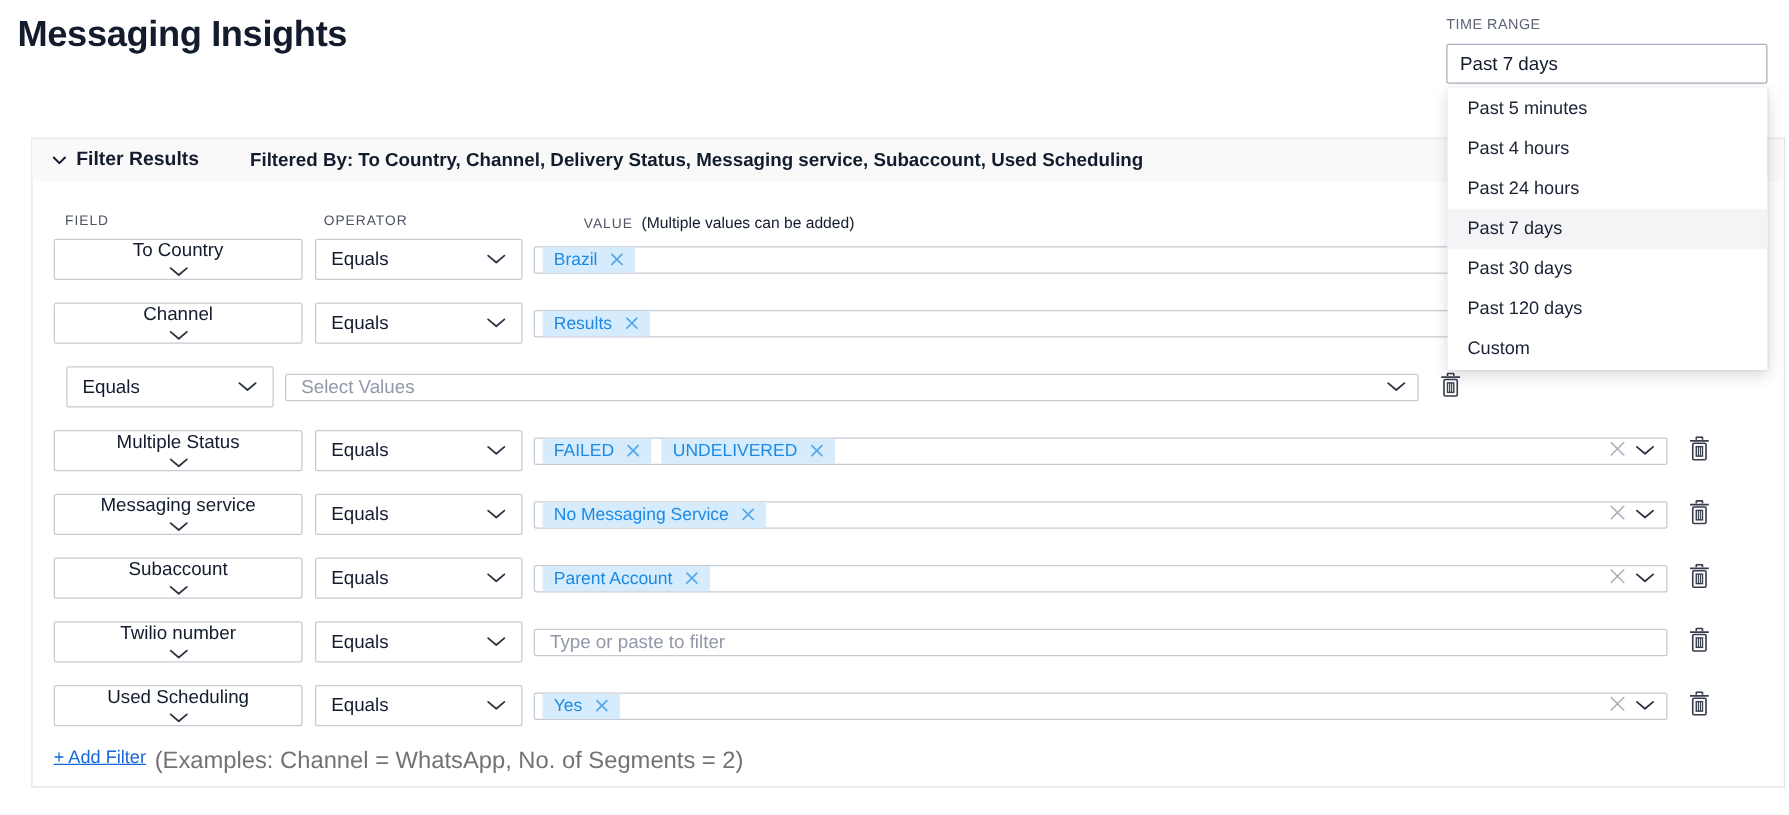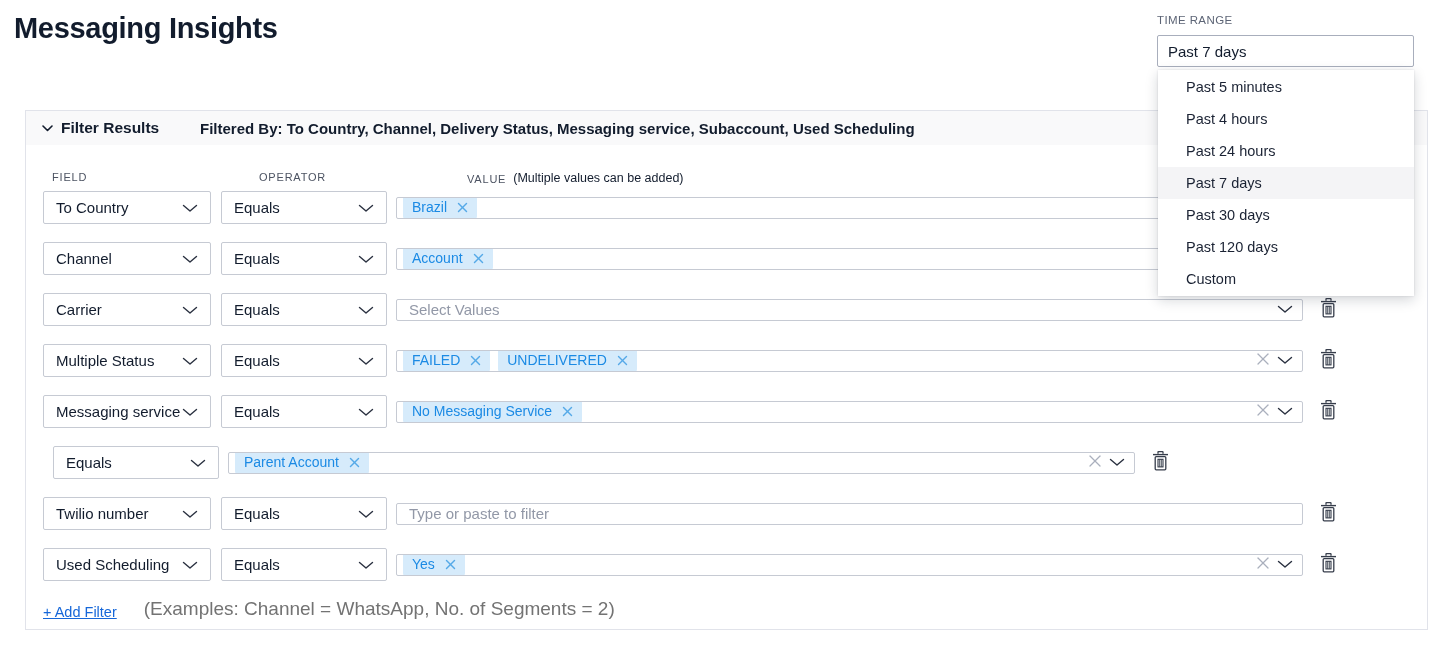--- a/index.html
+++ b/index.html
@@ -8,50 +8,50 @@
     position:relative; background:#ffffff; overflow:hidden;
     font-family:"Liberation Sans", sans-serif; color:#121c2d;
   }
   .page-title { position:absolute; left:14px; top:12px; font-size:29px; font-weight:700; letter-spacing:-0.3px; color:#121c2d; }
 
   
   .tr-label { position:absolute; left:1157px; top:14px; font-size:11.5px; font-weight:500; color:#5d6576; letter-spacing:0.4px; }
   .tr-input { position:absolute; left:1157px; top:35px; width:257px; height:32px; border:1px solid #a8aebc; border-radius:2px; background:#fff; font-size:15px; color:#121c2d; display:flex; align-items:center; padding:0 10px; cursor:text; }
   .tr-dropdown { position:absolute; left:1158px; top:70px; width:256px; background:#fff; z-index:20; padding:1px 0;
     box-shadow:0 4px 12px rgba(18,28,45,0.18), 0 0 2px rgba(18,28,45,0.12); }
-  .tr-option { height:32px; display:flex; align-items:center; padding:0 28px; font-size:14.5px; color:#1a2233; cursor:pointer; }
+  .tr-option { height:32px; display:flex; align-items:center; padding:0 16px; font-size:14.5px; color:#1a2233; cursor:pointer; }
   .tr-option.selected { background:#f4f4f6; }
 
   
   .filter-panel { position:absolute; left:25px; top:110px; width:1403px; height:520px; border:1px solid #e1e3ea; background:#fff; }
   .panel-header { position:relative; height:34px; background:#f9f9fa; display:flex; align-items:center; padding-left:16px; }
   .panel-chevron { display:flex; margin-right:8px; }
   .panel-title { font-size:15.5px; font-weight:700; color:#121c2d; cursor:pointer; }
   .filtered-by { position:absolute; left:174px; font-size:15px; font-weight:700; color:#121c2d; }
 
   .col-labels { position:absolute; top:60px; left:0; width:100%; font-size:11px; letter-spacing:0.8px; color:#4c5362; font-weight:500; }
   .col-field { position:absolute; left:26px; }
   .col-operator { position:absolute; left:233px;text-align:center; }
   .col-value { position:absolute; left:441px; display:flex; align-items:flex-end; }
   .col-value-note { font-size:12.5px; letter-spacing:0; color:#121c2d; font-weight:400; margin-left:7px; }
 
   .rows-area { position:absolute; top:80px; left:17px; }
   .filter-row { display:flex; align-items:center; height:33px; margin-bottom:18px; }
   .sel { border:1px solid #c6cad3; border-radius:2px; height:33px; background:#fff; display:flex; align-items:center; justify-content:space-between; padding:0 12px; font-size:15px; color:#121c2d; cursor:pointer; }
-  .field-sel { width:168px; }
+  .field-sel { width:199px;flex-direction:column; }
   .op-sel { width:166px; margin-left:10px; }
   .value-box { position:relative; width:907px; height:22px; margin-left:9px; border:1px solid #c6cad3; border-radius:2px; background:#fff; display:flex; align-items:center; padding:0 56px 0 6px; overflow:hidden; }
   .chip { background:#d6ebfb; color:#1b8ae4; font-size:14px; border-radius:3px; padding:3px 9px 4px 9px; display:inline-flex; align-items:center; gap:10px; margin-right:8px; white-space:nowrap; }
   .chip svg { display:block; cursor:pointer; }
   .placeholder { color:#9298a7; font-size:15px; padding-left:6px; white-space:nowrap; }
   .value-controls { position:absolute; right:9px; top:0; height:100%; display:flex; align-items:center; gap:7px; }
   .icon-btn { background:none; border:none; padding:0; display:flex; align-items:center; cursor:pointer; }
   .trash-btn { background:none; border:none; padding:0; margin-left:17px; display:flex; align-items:center; cursor:pointer; }
 
-  .add-filter-line { position:absolute; left:17px; top:487px; display:flex; align-items:flex-end;gap:20px; }
+  .add-filter-line { position:absolute; left:17px; top:487px; display:flex; align-items:flex-start; }
   .add-filter-link { color:#1667d9; font-size:14.5px; text-decoration:underline; cursor:pointer; }
   .add-filter-hint { color:#737373; font-size:19px; margin-left:7px; }
 </style>
 </head>
 <body>
 
 <h1 class="page-title">Messaging Insights</h1>
 
 <div class="tr-label">TIME RANGE</div>
 <div class="tr-input">
@@ -144,60 +144,54 @@
             </svg></span>
         </div>
         <div class="sel op-sel">
           <span>Equals</span>
           <span><svg width="16" height="9" viewBox="0 0 16 9">
               <polyline points="1.5,1.5 8,7 14.5,1.5" fill="none" stroke="#2a3140" stroke-width="1.4" stroke-linecap="round" stroke-linejoin="round"></polyline>
             </svg></span>
         </div>
         <div class="value-box">
           <span class="chip">
-            <span>Account</span>
-            <span>
-              <svg width="11" height="11" viewBox="0 0 11 11">
-                <line x1="1.5" y1="1.5" x2="9.5" y2="9.5" stroke="#55a9e8" stroke-width="1.4" stroke-linecap="round"></line>
-                <line x1="9.5" y1="1.5" x2="1.5" y2="9.5" stroke="#55a9e8" stroke-width="1.4" stroke-linecap="round"></line>
-              </svg>
-            </span>
-          </span>
-          <div class="value-controls">
-            <button class="icon-btn">
-              <span><svg width="14" height="14" viewBox="0 0 14 14">
-                  <line x1="2" y1="2" x2="12" y2="12" stroke="#aab0bd" stroke-width="1.3" stroke-linecap="round"></line>
-                  <line x1="12" y1="2" x2="2" y2="12" stroke="#aab0bd" stroke-width="1.3" stroke-linecap="round"></line>
-                </svg></span>
-            </button>
-            <button class="icon-btn">
-              <span><svg width="16" height="9" viewBox="0 0 16 9">
-                  <polyline points="1.5,1.5 8,7 14.5,1.5" fill="none" stroke="#2a3140" stroke-width="1.4" stroke-linecap="round" stroke-linejoin="round"></polyline>
-                </svg></span>
-            </button>
-          </div>
-        </div>
-        <button class="trash-btn">
-          <span><svg width="17" height="20" viewBox="0 0 17 20">
-              <path d="M6 2.8 V1.2 Q6 0.7 6.5 0.7 H10.5 Q11 0.7 11 1.2 V2.8" fill="none" stroke="#363d4b" stroke-width="1.3"></path>
-              <line x1="1" y1="3.6" x2="16" y2="3.6" stroke="#363d4b" stroke-width="1.4"></line>
-              <rect x="3.2" y="5.6" width="10.6" height="13.2" rx="1" fill="none" stroke="#363d4b" stroke-width="1.3"></rect>
-              <rect x="6" y="8.3" width="5" height="7.6" fill="none" stroke="#363d4b" stroke-width="1.1"></rect>
-              <line x1="7.7" y1="8.3" x2="7.7" y2="15.9" stroke="#363d4b" stroke-width="0.9"></line>
-              <line x1="9.3" y1="8.3" x2="9.3" y2="15.9" stroke="#363d4b" stroke-width="0.9"></line>
-            </svg></span>
-        </button>
-      </div>
-      <div class="filter-row">
-        <div class="sel field-sel">
-          <span>Carrier</span>
-          <span><svg width="16" height="9" viewBox="0 0 16 9">
-              <polyline points="1.5,1.5 8,7 14.5,1.5" fill="none" stroke="#2a3140" stroke-width="1.4" stroke-linecap="round" stroke-linejoin="round"></polyline>
-            </svg></span>
-        </div>
+            <span>Results</span>
+            <span>
+              <svg width="11" height="11" viewBox="0 0 11 11">
+                <line x1="1.5" y1="1.5" x2="9.5" y2="9.5" stroke="#55a9e8" stroke-width="1.4" stroke-linecap="round"></line>
+                <line x1="9.5" y1="1.5" x2="1.5" y2="9.5" stroke="#55a9e8" stroke-width="1.4" stroke-linecap="round"></line>
+              </svg>
+            </span>
+          </span>
+          <div class="value-controls">
+            <button class="icon-btn">
+              <span><svg width="14" height="14" viewBox="0 0 14 14">
+                  <line x1="2" y1="2" x2="12" y2="12" stroke="#aab0bd" stroke-width="1.3" stroke-linecap="round"></line>
+                  <line x1="12" y1="2" x2="2" y2="12" stroke="#aab0bd" stroke-width="1.3" stroke-linecap="round"></line>
+                </svg></span>
+            </button>
+            <button class="icon-btn">
+              <span><svg width="16" height="9" viewBox="0 0 16 9">
+                  <polyline points="1.5,1.5 8,7 14.5,1.5" fill="none" stroke="#2a3140" stroke-width="1.4" stroke-linecap="round" stroke-linejoin="round"></polyline>
+                </svg></span>
+            </button>
+          </div>
+        </div>
+        <button class="trash-btn">
+          <span><svg width="17" height="20" viewBox="0 0 17 20">
+              <path d="M6 2.8 V1.2 Q6 0.7 6.5 0.7 H10.5 Q11 0.7 11 1.2 V2.8" fill="none" stroke="#363d4b" stroke-width="1.3"></path>
+              <line x1="1" y1="3.6" x2="16" y2="3.6" stroke="#363d4b" stroke-width="1.4"></line>
+              <rect x="3.2" y="5.6" width="10.6" height="13.2" rx="1" fill="none" stroke="#363d4b" stroke-width="1.3"></rect>
+              <rect x="6" y="8.3" width="5" height="7.6" fill="none" stroke="#363d4b" stroke-width="1.1"></rect>
+              <line x1="7.7" y1="8.3" x2="7.7" y2="15.9" stroke="#363d4b" stroke-width="0.9"></line>
+              <line x1="9.3" y1="8.3" x2="9.3" y2="15.9" stroke="#363d4b" stroke-width="0.9"></line>
+            </svg></span>
+        </button>
+      </div>
+      <div class="filter-row">
         <div class="sel op-sel">
           <span>Equals</span>
           <span><svg width="16" height="9" viewBox="0 0 16 9">
               <polyline points="1.5,1.5 8,7 14.5,1.5" fill="none" stroke="#2a3140" stroke-width="1.4" stroke-linecap="round" stroke-linejoin="round"></polyline>
             </svg></span>
         </div>
         <div class="value-box">
           <span class="placeholder">Select Values</span>
           <div class="value-controls">
             <button class="icon-btn">
@@ -317,20 +311,26 @@
               <path d="M6 2.8 V1.2 Q6 0.7 6.5 0.7 H10.5 Q11 0.7 11 1.2 V2.8" fill="none" stroke="#363d4b" stroke-width="1.3"></path>
               <line x1="1" y1="3.6" x2="16" y2="3.6" stroke="#363d4b" stroke-width="1.4"></line>
               <rect x="3.2" y="5.6" width="10.6" height="13.2" rx="1" fill="none" stroke="#363d4b" stroke-width="1.3"></rect>
               <rect x="6" y="8.3" width="5" height="7.6" fill="none" stroke="#363d4b" stroke-width="1.1"></rect>
               <line x1="7.7" y1="8.3" x2="7.7" y2="15.9" stroke="#363d4b" stroke-width="0.9"></line>
               <line x1="9.3" y1="8.3" x2="9.3" y2="15.9" stroke="#363d4b" stroke-width="0.9"></line>
             </svg></span>
         </button>
       </div>
       <div class="filter-row">
+        <div class="sel field-sel">
+          <span>Subaccount</span>
+          <span><svg width="16" height="9" viewBox="0 0 16 9">
+              <polyline points="1.5,1.5 8,7 14.5,1.5" fill="none" stroke="#2a3140" stroke-width="1.4" stroke-linecap="round" stroke-linejoin="round"></polyline>
+            </svg></span>
+        </div>
         <div class="sel op-sel">
           <span>Equals</span>
           <span><svg width="16" height="9" viewBox="0 0 16 9">
               <polyline points="1.5,1.5 8,7 14.5,1.5" fill="none" stroke="#2a3140" stroke-width="1.4" stroke-linecap="round" stroke-linejoin="round"></polyline>
             </svg></span>
         </div>
         <div class="value-box">
           <span class="chip">
             <span>Parent Account</span>
             <span>

